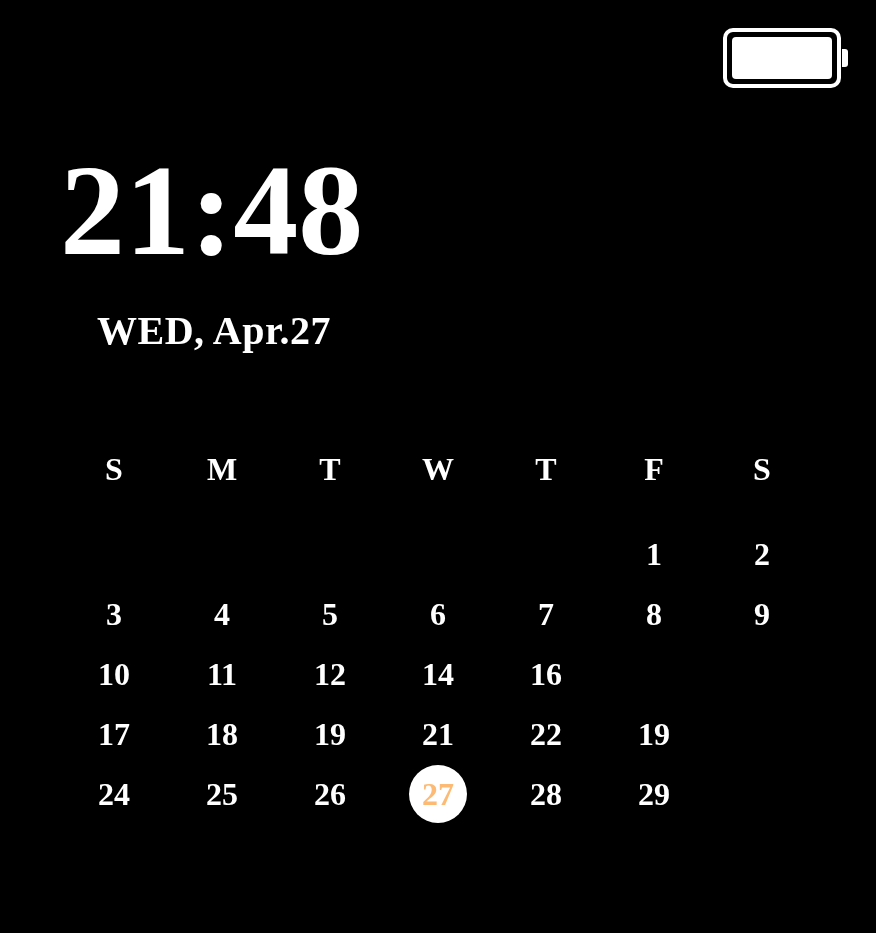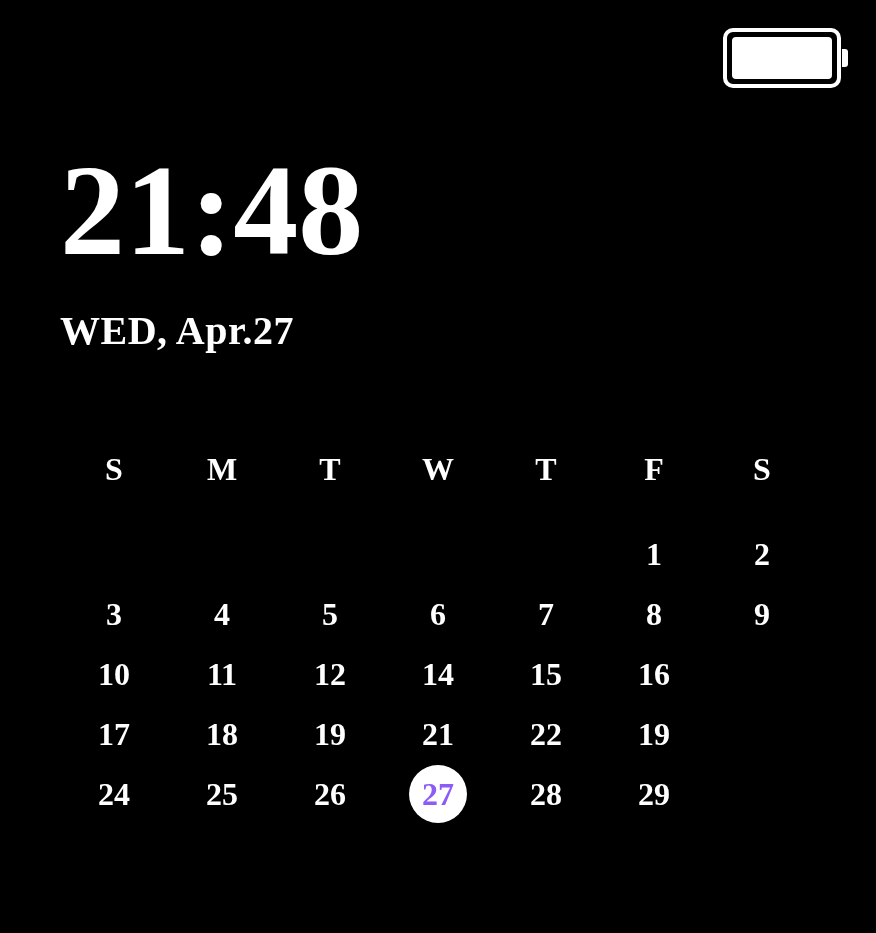--- a/index.html
+++ b/index.html
@@ -50,20 +50,21 @@
       font-weight: 700;
       line-height: 1;
       letter-spacing: 0;
       font-family: Liberation Serif, serif;
     }
     .date {
       font-size: 40px;
       font-weight: 700;
       margin-top: 32px;
       letter-spacing: 0.5px;
+      margin-left: 37px;
     }
     .calendar {
       position: absolute;
       top: 445px;
       left: 60px;
       right: 60px;
     }
     .row {
       display: grid;
       grid-template-columns: repeat(7, 1fr);
@@ -91,21 +92,21 @@
       width: 58px;
       height: 58px;
       background: #fff;
       border-radius: 50%;
       z-index: 0;
     }
     .day-num {
       position: relative;
       z-index: 1;
     }
-    .today .day-num { color: #8b5cf6; }
+    .today .day-num { color: #fdba74; }
   </style>
 </head>
 <body>
 
 <div class="battery">
   <div class="battery-body">
     <div class="battery-fill" style="width: 100%;"></div>
   </div>
   <div class="battery-tip"></div>
 </div>
@@ -179,23 +180,20 @@
         <div class="cell">
           <span class="day-num">11</span>
         </div>
         <div class="cell">
           <span class="day-num">12</span>
         </div>
         <div class="cell">
           <span class="day-num">14</span>
         </div>
         <div class="cell">
-          <span class="day-num">15</span>
-        </div>
-        <div class="cell">
           <span class="day-num">16</span>
         </div>
       </div>
       <div class="row">
         <div class="cell">
           <span class="day-num">17</span>
         </div>
         <div class="cell">
           <span class="day-num">18</span>
         </div>

